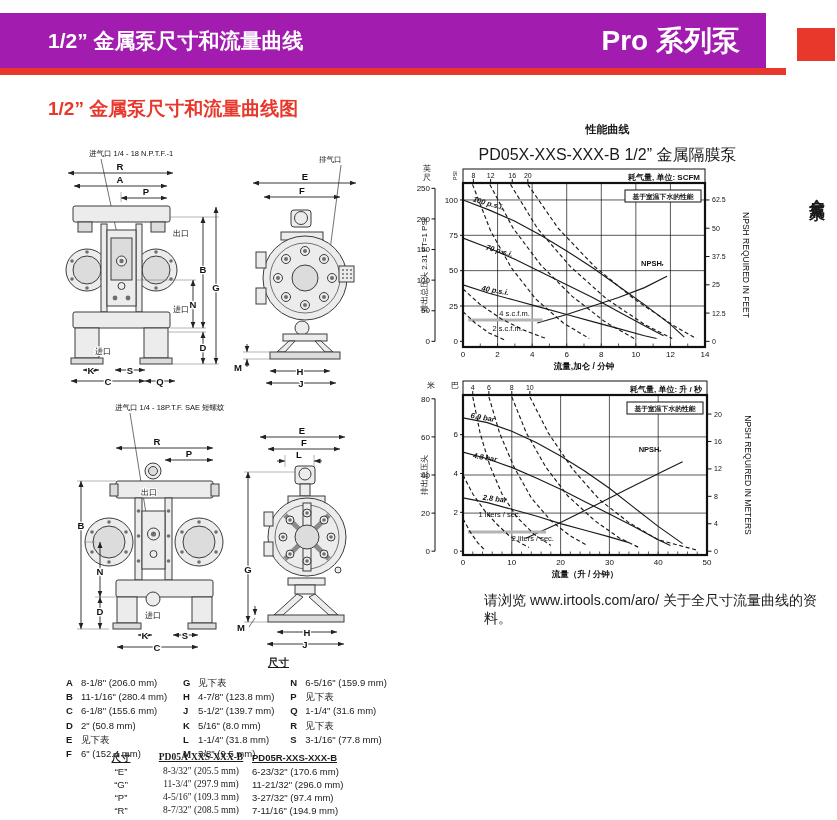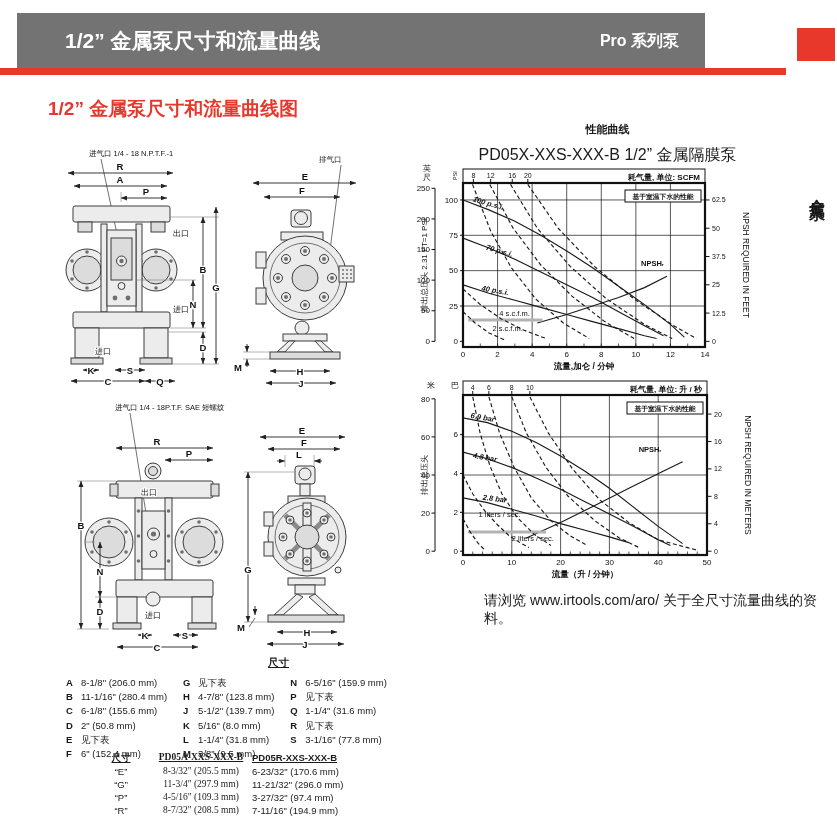--- a/index.html
+++ b/index.html
@@ -1,22 +1,22 @@
 <!DOCTYPE html>
 <html><head>
 <meta charset="utf-8">
 <style>
   html,body{margin:0;padding:0;}
   body{width:837px;height:820px;position:relative;background:#fff;
        font-family:"Liberation Sans",sans-serif;color:#1a1a1a;overflow:hidden;}
   .abs{position:absolute;}
   
-  .hdr{left:17px;top:13px;width:688px;height:55px;background:#737373;}
+  .hdr{left:0;top:13px;width:766px;height:55px;background:#a21caf;}
   .hdr-title{left:48px;top:0;height:55px;line-height:55px;color:#fff;font-size:21px;font-weight:bold;}
-  .hdr-right{right:26px;top:0;height:55px;line-height:55px;color:#fff;font-size:16px;font-weight:bold;}
+  .hdr-right{right:26px;top:0;height:55px;line-height:55px;color:#fff;font-size:28px;font-weight:bold;}
   .redstrip{left:0;top:68px;width:786px;height:7px;background:#e8372b;}
   .redsq{left:797px;top:28px;width:38px;height:33px;background:#e8372b;}
   .sidetab{left:806px;top:186px;writing-mode:vertical-rl;font-size:16px;font-weight:bold;letter-spacing:4px;color:#1a1a1a;}
   .sect{left:48px;top:96px;font-size:19px;font-weight:bold;color:#e8372b;}
   
   .cht{left:420px;top:122px;width:375px;text-align:center;font-size:11px;font-weight:bold;}
   .chs{left:420px;top:145px;width:375px;text-align:center;font-size:16px;}
   .footnote{left:484px;top:592px;font-size:14px;}
   
   svg{overflow:visible;}

